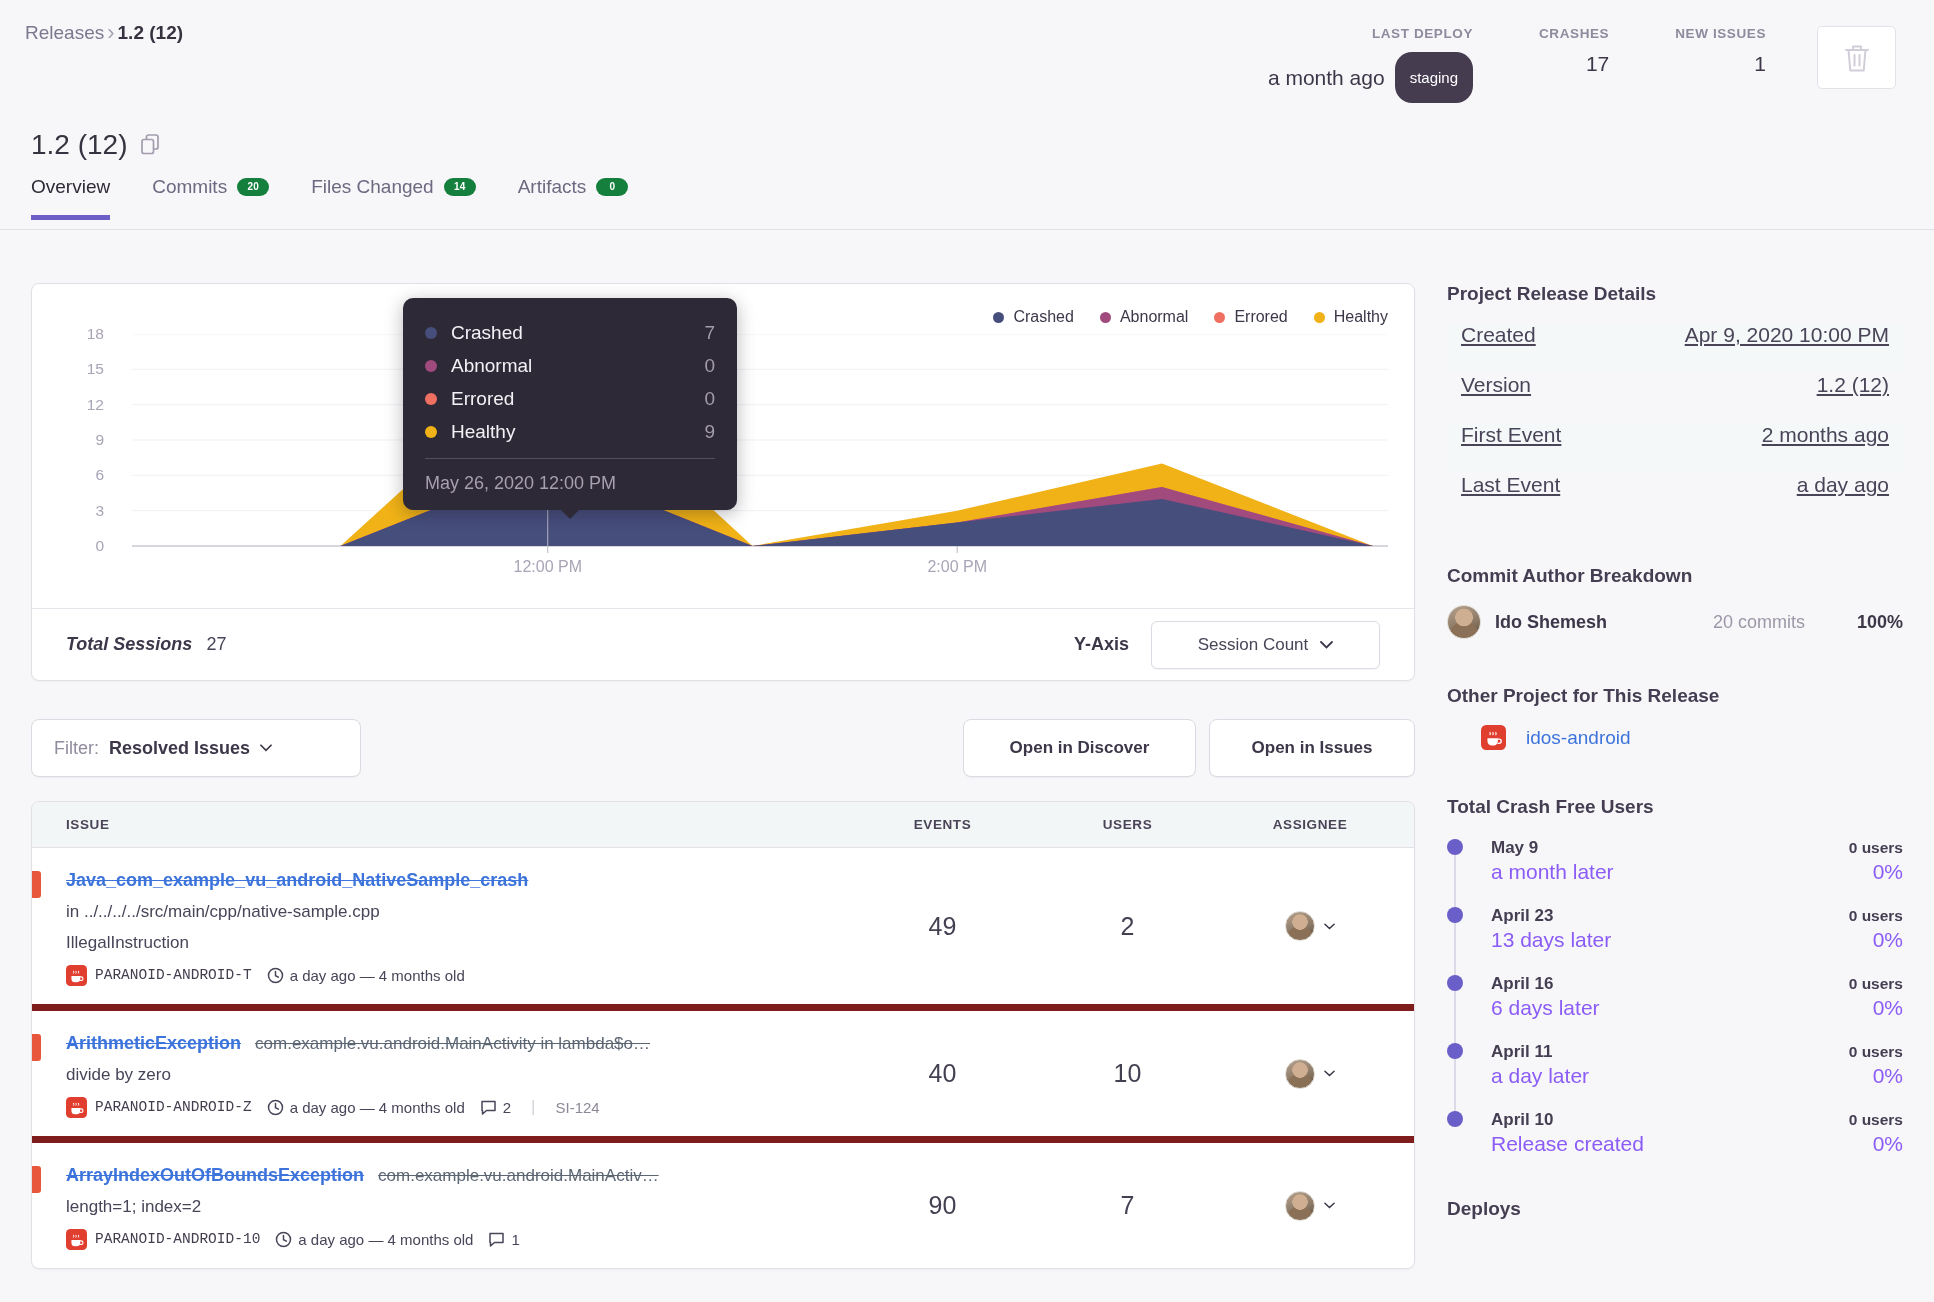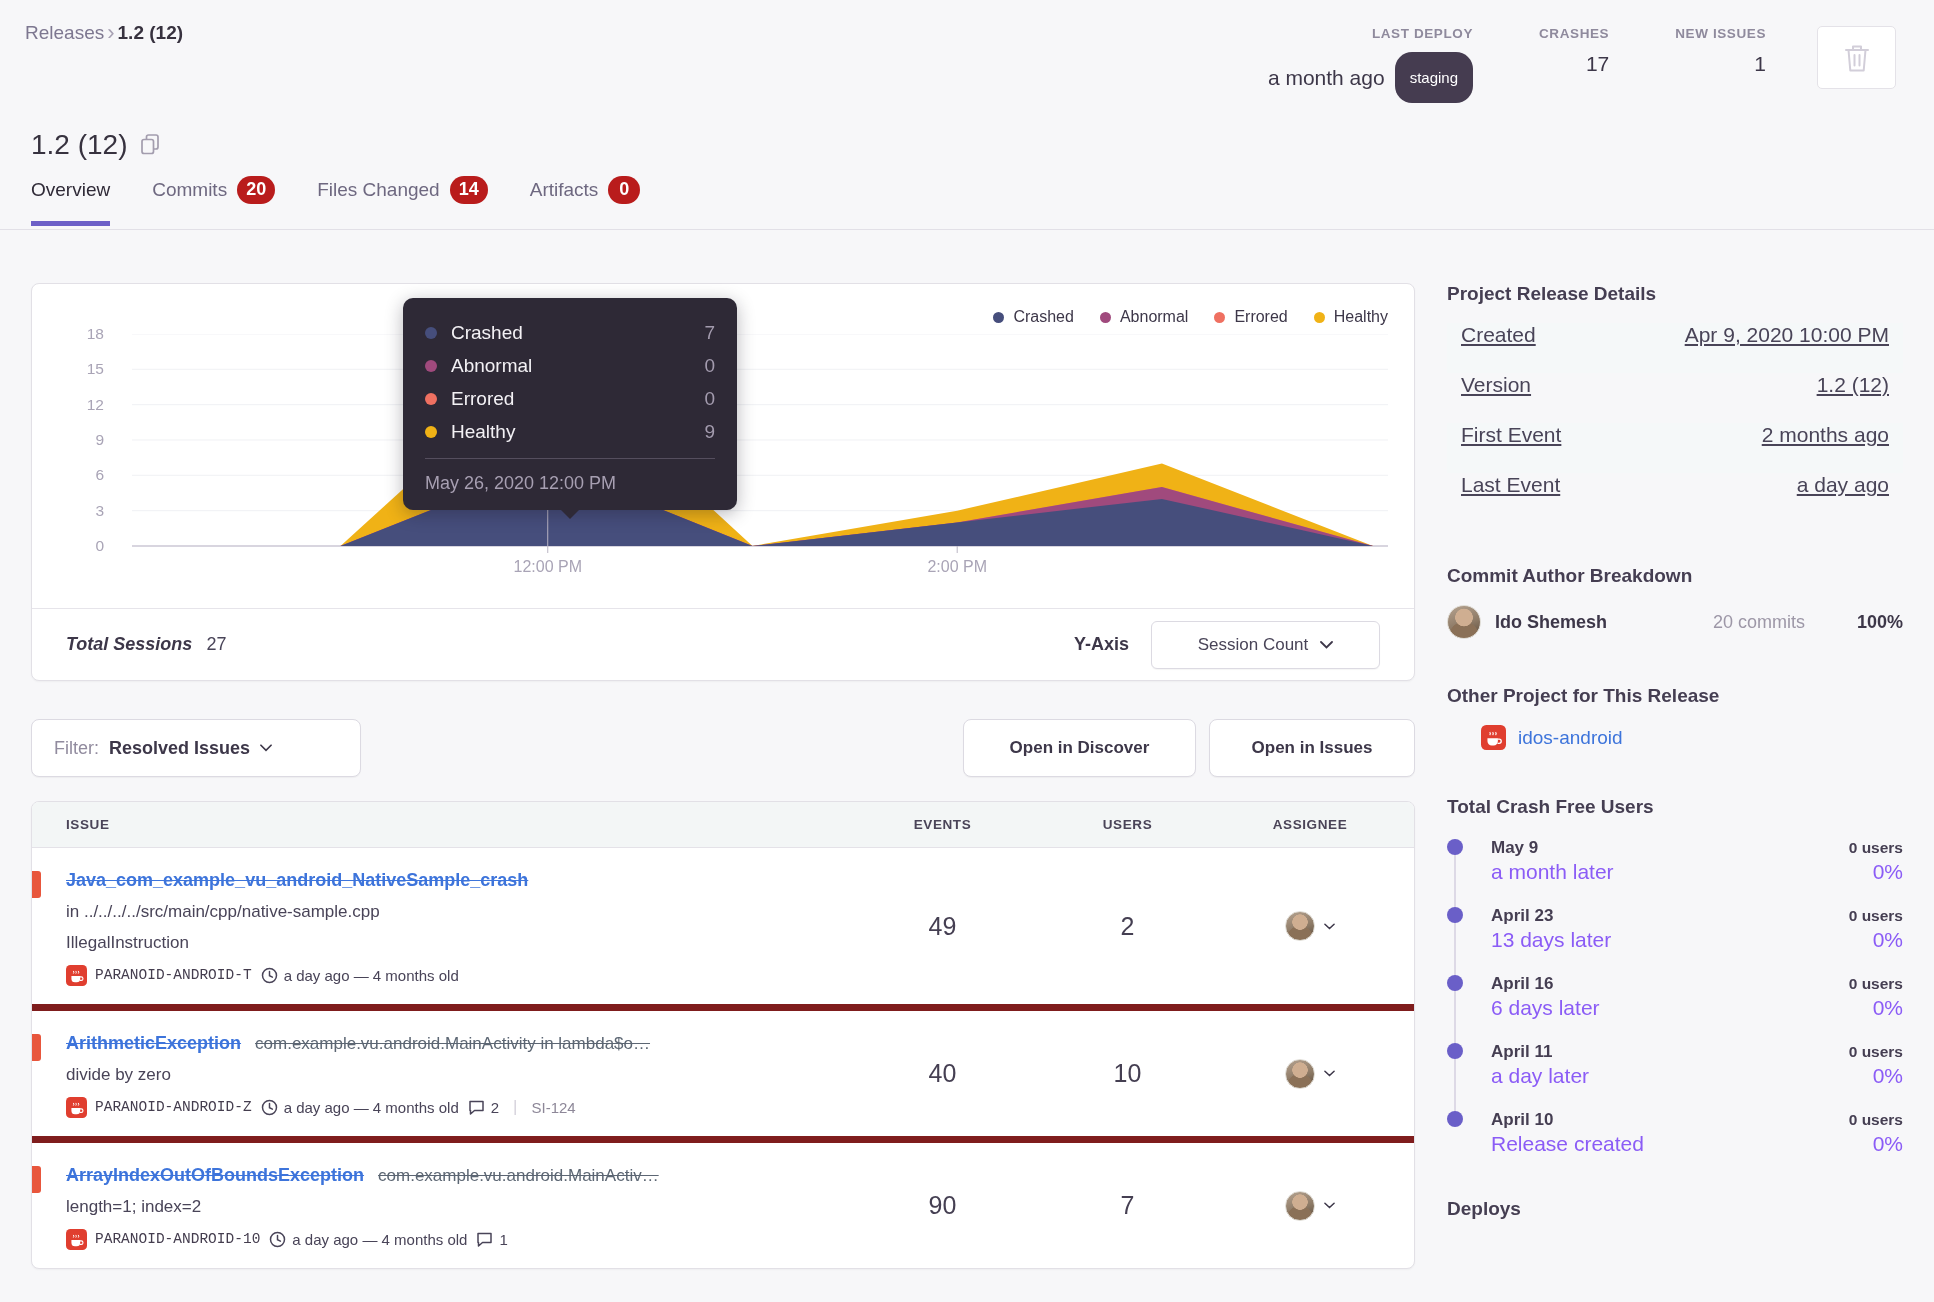--- a/index.html
+++ b/index.html
@@ -19,21 +19,21 @@
   .deploy-badge{background:#453c50;color:#fff;font-size:15px;padding:18px 15px;border-radius:17px;line-height:1;}
 
   .trash-btn{position:absolute;top:26px;right:38px;width:79px;height:63px;background:#fff;border:1px solid #e4e2e8;border-radius:5px;display:flex;align-items:center;justify-content:center;cursor:pointer;}
 
   .page-title{position:absolute;left:31px;top:110px;font-size:28px;font-weight:500;color:#37323f;display:flex;align-items:center;gap:13px;}
   .copy-icon{cursor:pointer;display:flex;}
 
   .tabs{position:absolute;left:31px;top:176px;display:flex;gap:42px;font-size:19px;}
   .tab{display:flex;align-items:center;gap:10px;color:#6e6880;padding-bottom:17px;border-bottom:5px solid transparent;cursor:pointer;}
   .tab.active{color:#2f2a37;font-weight:500;border-bottom-color:#6C5FC7;}
-  .tab-badge{background:#b91c1c;color:#fff;font-size:18px;font-weight:bold;padding:3px 9px;border-radius:14px;min-width:14px;text-align:center;line-height:1.2;}
+  .tab-badge{background:#15803d;color:#fff;font-size:10px;font-weight:bold;padding:3px 9px;border-radius:14px;min-width:14px;text-align:center;line-height:1.2;}
   .tabs-divider{position:absolute;left:0;right:0;top:229px;height:1px;background:#e2e0e7;}
 
   
   .main-left{position:absolute;left:31px;top:283px;width:1384px;}
   .sidebar{position:absolute;left:1447px;top:283px;width:456px;}
 
   .card{background:#fff;border:1px solid #e2e0e6;border-radius:8px;box-shadow:0 1px 2px rgba(0,0,0,.04);}
 
   
   .chart-card{position:relative;height:396px;}
@@ -78,21 +78,21 @@
   .col-issue{flex:1;min-width:0;padding-left:34px;}
   .col-events,.col-users{width:185px;text-align:center;flex:none;}
   .col-assignee{width:180px;text-align:center;flex:none;padding-right:14px;}
   .issue-row{display:flex;align-items:center;position:relative;border-bottom:7px solid #7f1d1d;padding:17px 0;}
   .issue-row:last-child{border-bottom:none;}
   .level-tag{position:absolute;left:0;top:23px;width:9px;height:27px;background:#E8563C;border-radius:0 3px 3px 0;}
   .issue-title-line{font-size:18px;line-height:31px;white-space:nowrap;overflow:hidden;text-overflow:ellipsis;}
   .issue-title{color:#3D74DB;font-weight:bold;text-decoration:line-through;cursor:pointer;}
   .issue-suffix{color:#5c6673;text-decoration:line-through;margin-left:14px;font-size:17px;}
   .issue-location,.issue-subtitle{font-size:17px;line-height:31px;color:#494458;white-space:nowrap;overflow:hidden;}
-  .issue-meta{display:flex;align-items:center;gap:9px;margin-top:5px;font-size:15px;color:#494458;height:24px;}
+  .issue-meta{display:flex;align-items:center;gap:15px;margin-top:5px;font-size:15px;color:#494458;height:24px;}
   .project-badge{display:flex;align-items:center;gap:8px;font-family:"Liberation Mono","DejaVu Sans Mono",monospace;font-size:14.5px;color:#443d4e;cursor:pointer;}
   .java-icon{width:21px;height:21px;flex:none;}
   .meta-item{display:flex;align-items:center;gap:6px;color:#494458;}
   .meta-sep{color:#d5d2dc;font-size:17px;margin:0 5px;}
   .short-id{color:#8d8798;}
   .big-num{font-size:25px;color:#453f52;}
   .assignee-cell{display:flex;align-items:center;justify-content:center;gap:9px;cursor:pointer;}
   .avatar{width:30px;height:30px;border-radius:50%;flex:none;border:1px solid #e0ddd6;box-sizing:border-box;
     background:radial-gradient(circle at 50% 36%,#cfae91 0 33%,rgba(0,0,0,0) 35%),
                radial-gradient(circle at 50% 95%,#8a7057 0 42%,rgba(0,0,0,0) 44%),
@@ -103,21 +103,21 @@
   .details-table{margin-bottom:42px;}
   .detail-row{display:flex;justify-content:space-between;align-items:flex-start;height:50px;padding:0 14px;font-size:21px;color:#494458;text-decoration:underline;}
   .detail-row.striped{background:#f5f8f9;}
   .detail-value{text-align:right;}
   .author-row{display:flex;align-items:center;gap:14px;margin-bottom:46px;font-size:18px;}
   .author-avatar{width:34px;height:34px;}
   .author-name{font-weight:bold;color:#3d3749;margin-right:auto;}
   .author-commits{color:#9d97a7;}
   .author-pct{font-weight:bold;color:#3d3749;margin-left:38px;}
   .other-project{margin-bottom:46px;}
-  .project-link-row{display:flex;align-items:center;gap:12px;padding-left:34px;}
+  .project-link-row{display:flex;align-items:center;gap:20px;padding-left:34px;}
   .project-link{color:#3D74DB;font-size:19px;text-decoration:none;cursor:pointer;}
   .java-icon-lg{width:25px;height:25px;}
   .timeline{position:relative;margin-bottom:34px;}
   .timeline::before{content:'';position:absolute;left:7px;top:10px;bottom:44px;width:2px;background:#ddd9e6;}
   .tl-entry{position:relative;padding-left:44px;margin-bottom:20px;}
   .tl-dot{position:absolute;left:0;top:3px;width:16px;height:16px;border-radius:50%;background:#6a5fc8;}
   .tl-line1,.tl-line2{display:flex;justify-content:space-between;align-items:baseline;line-height:24px;}
   .tl-date{font-weight:bold;font-size:17px;color:#453e52;}
   .tl-users{font-weight:bold;font-size:15.5px;color:#453e52;}
   .tl-sub,.tl-pct{font-size:21px;color:#8b5cf6;}

